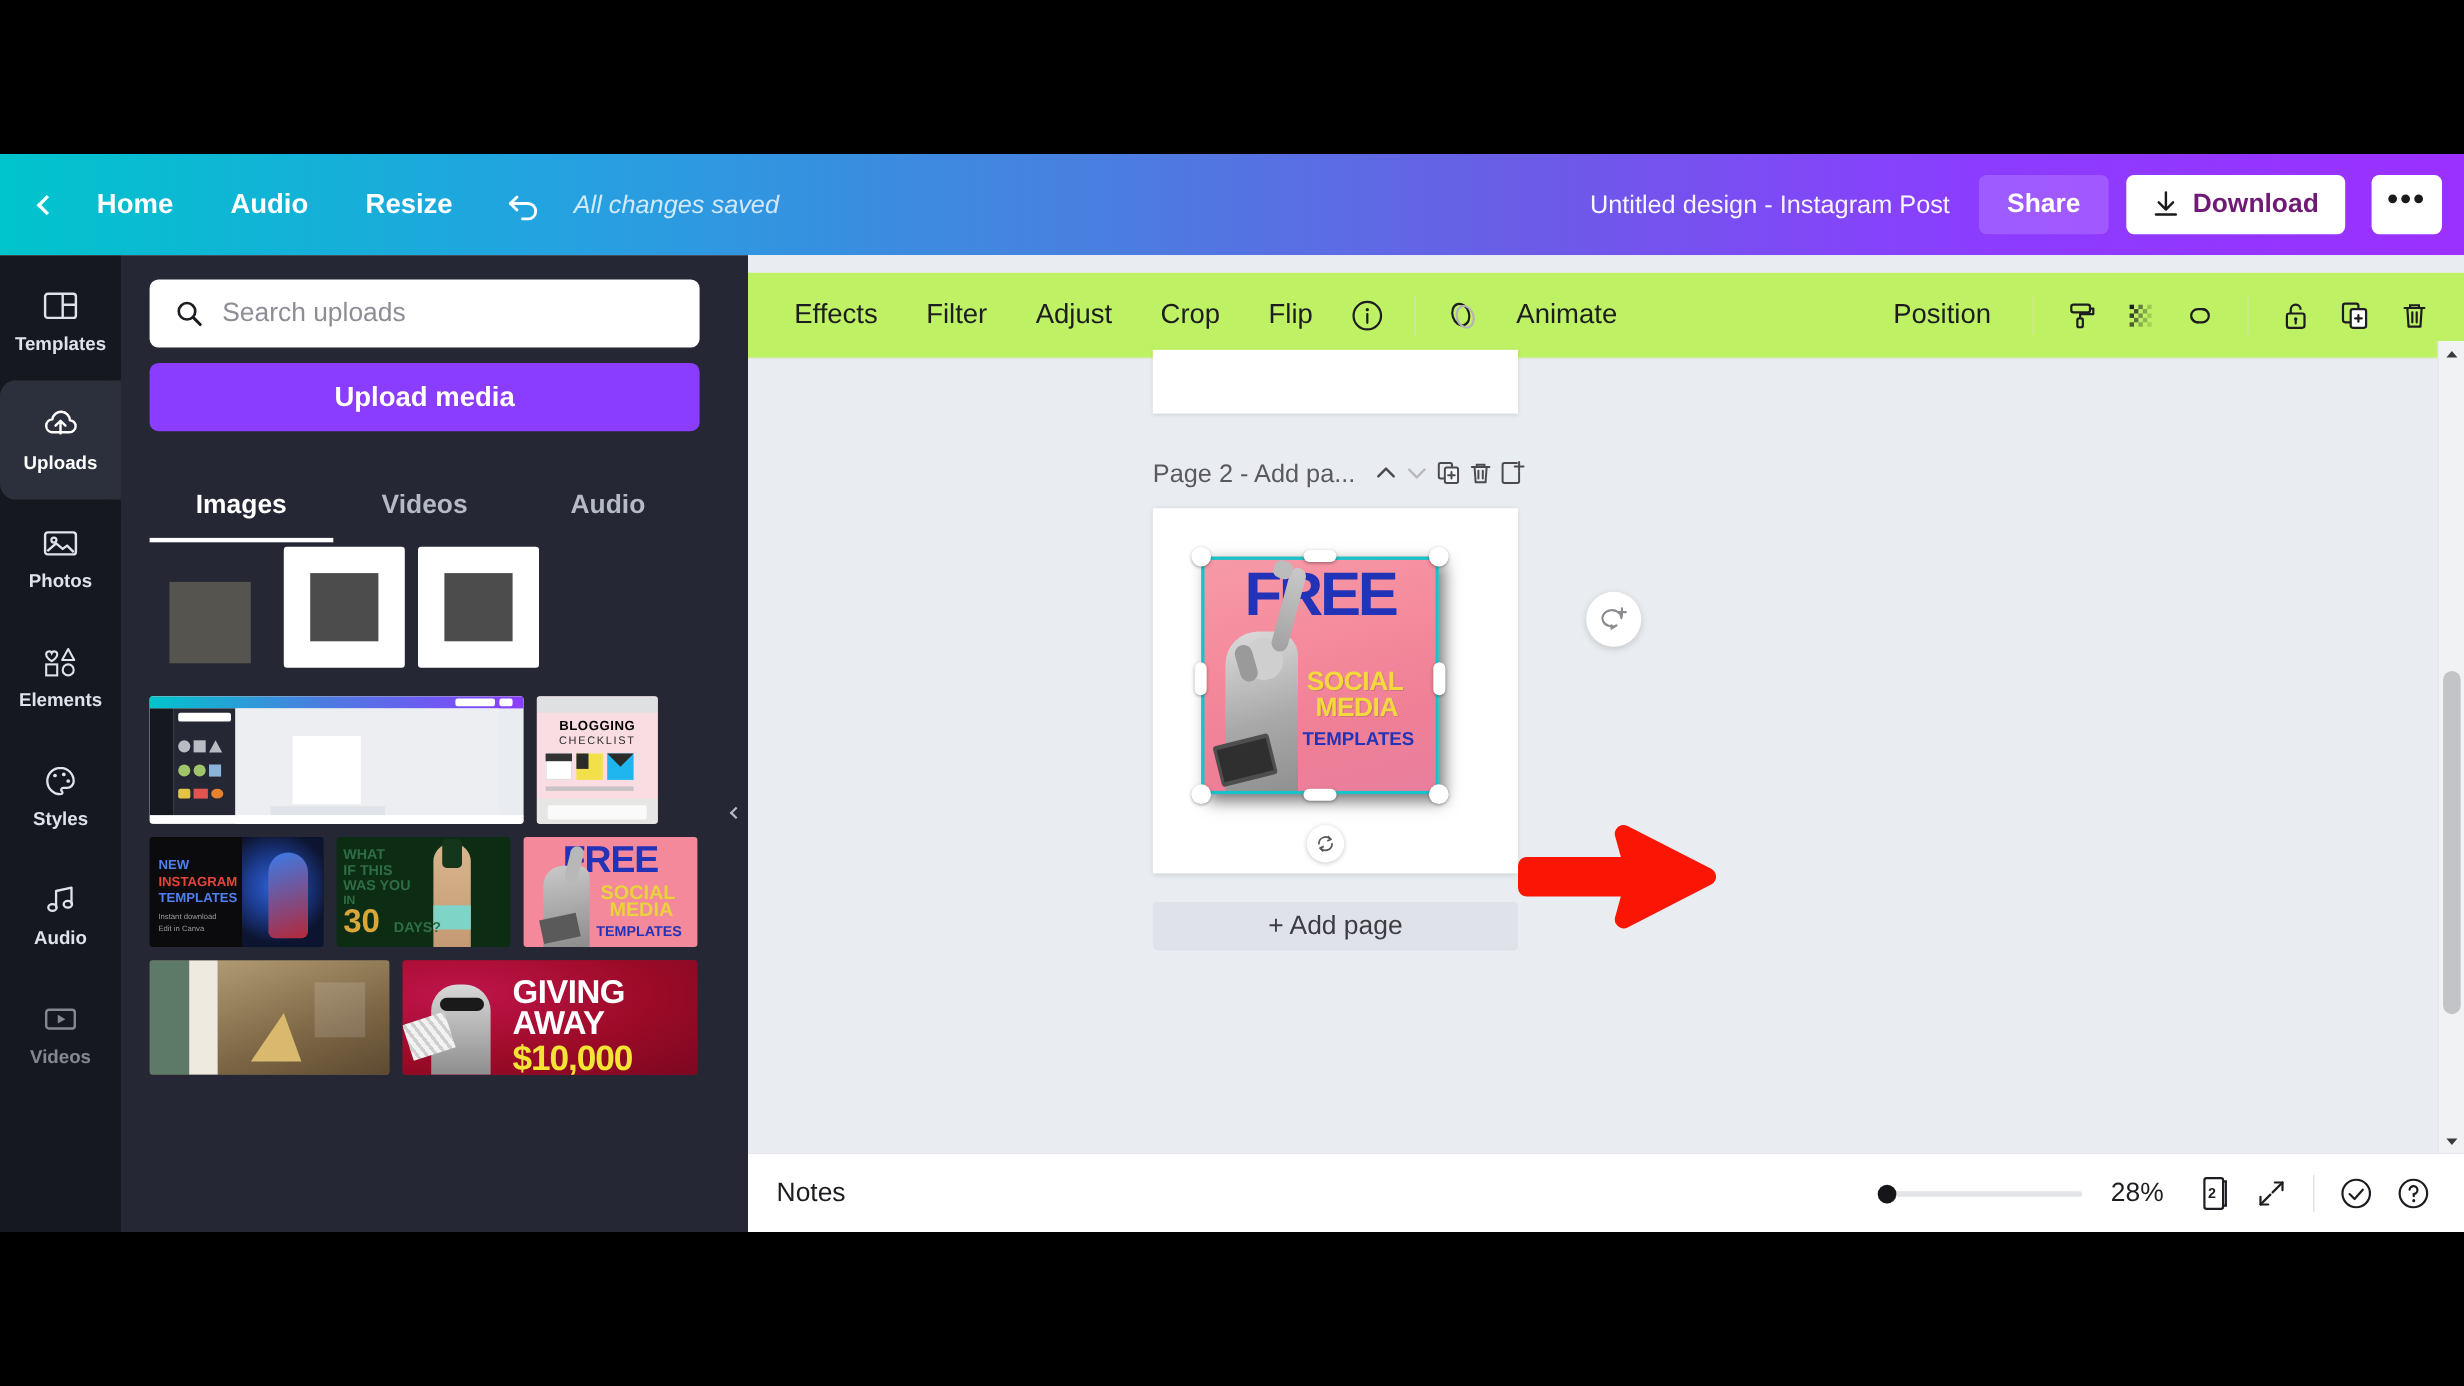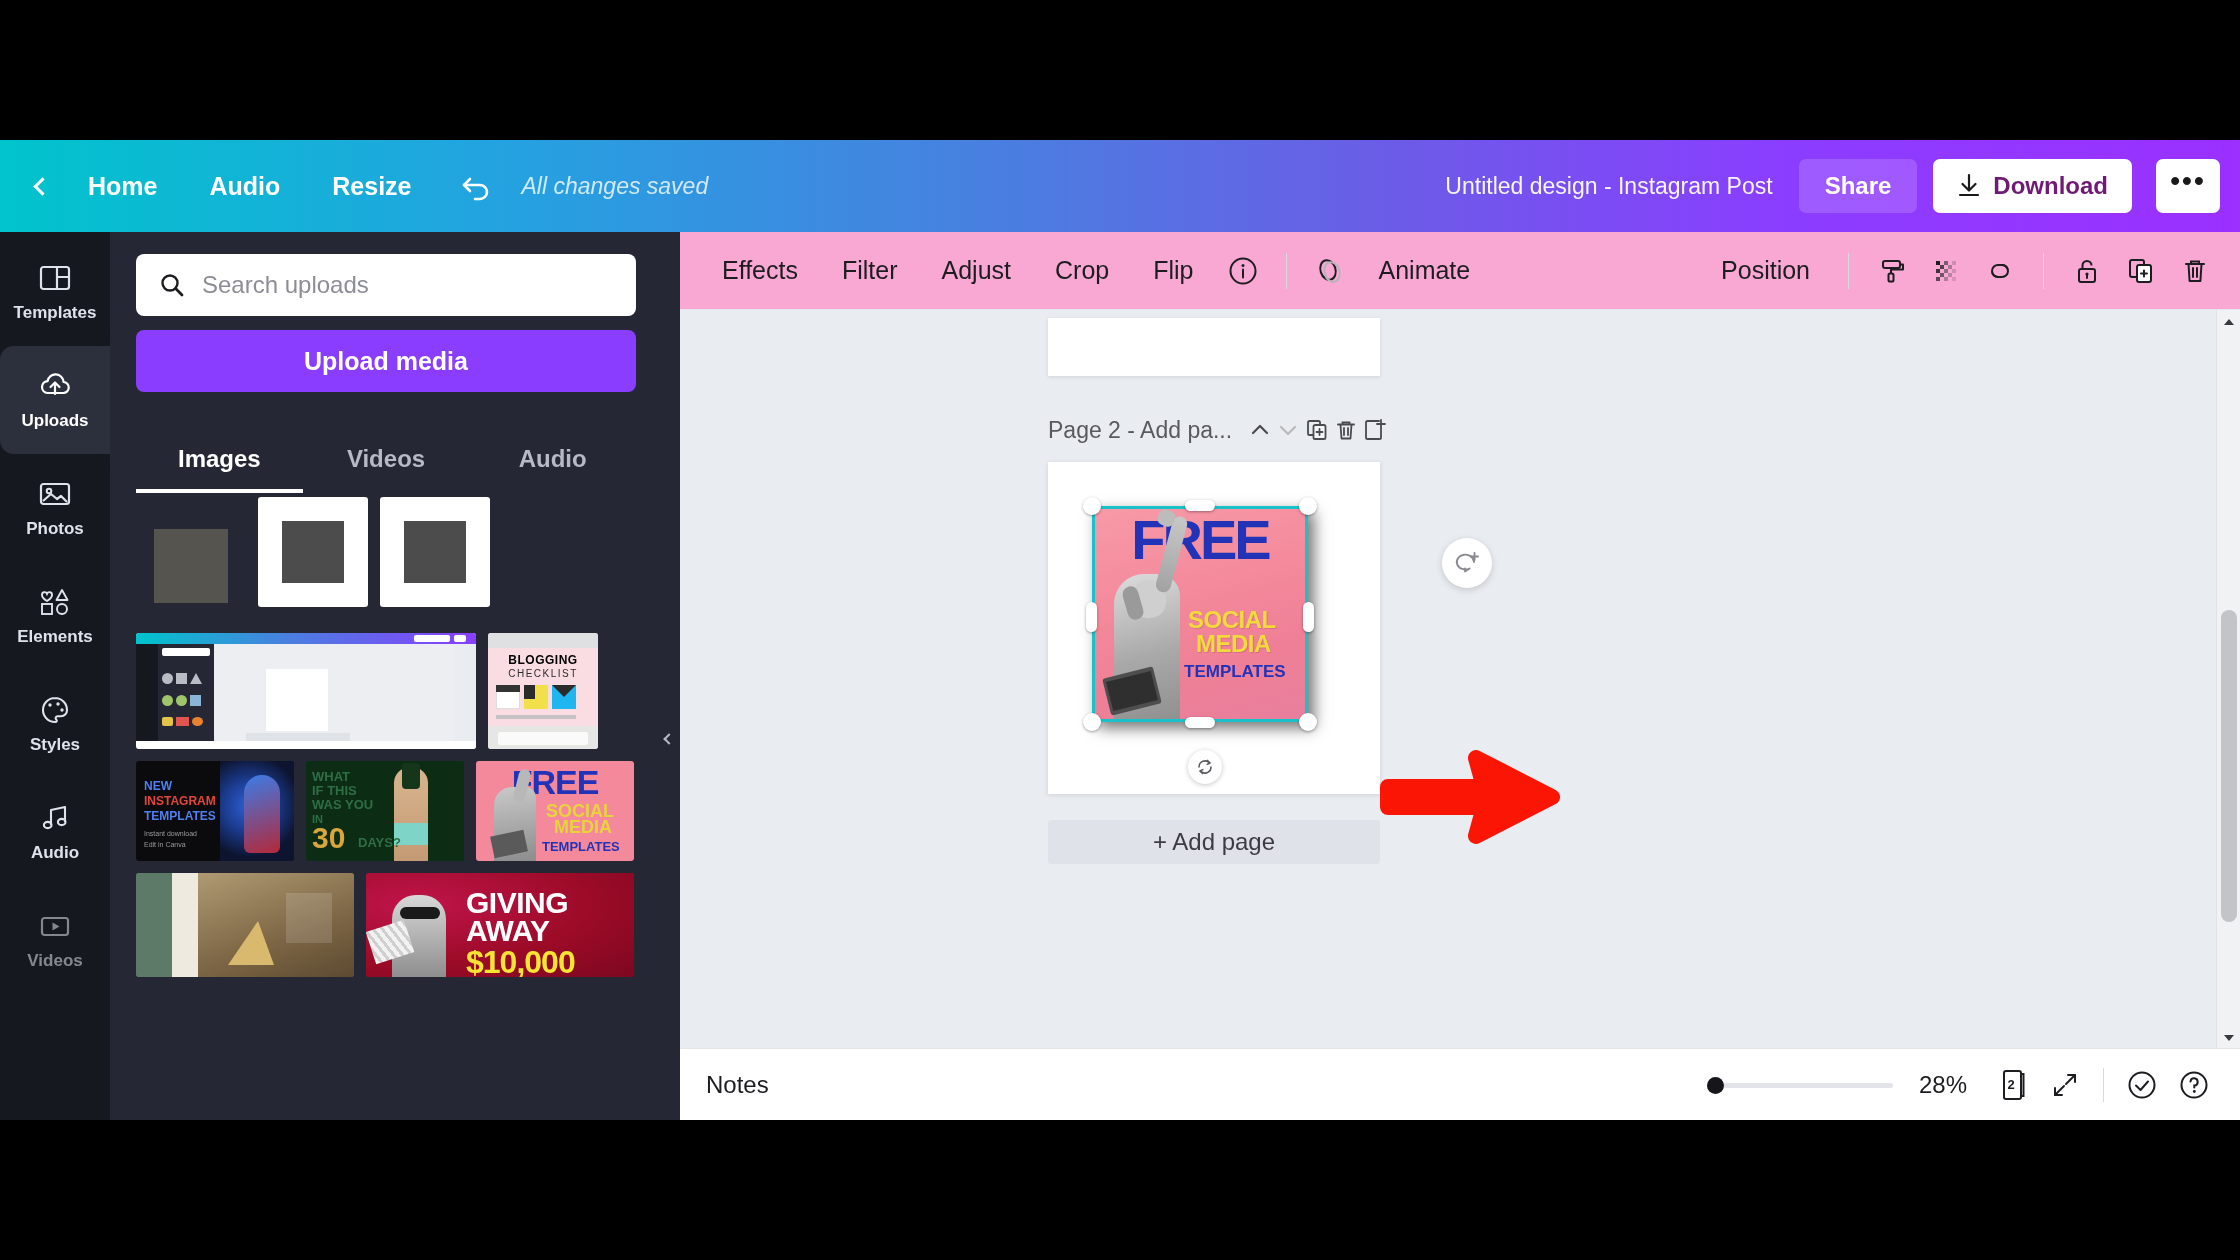--- a/index.html
+++ b/index.html
@@ -130,22 +130,22 @@
   .grow { display: flex; gap: 12px; margin-bottom: 12px; align-items: flex-start; }
   .thumb { border-radius: 3px; overflow: hidden; position: relative; cursor: pointer; }
 
   
   .editor {
     position: absolute; left: 680px; top: 92px;
     width: 1560px; height: 888px;
     background: #e9ecf0;
   }
   .toolbar {
-    position: absolute; left: 0; top: 0; width: 1560px; height: 78px;
-    background: #f9a8d4; display: flex; align-items: center;
+    position: absolute; left: 0; top: 16px; width: 1560px; height: 78px;
+    background: #bef264; display: flex; align-items: center;
     border-bottom: 1px solid #e4e6eb;
   }
   .tb-item {
     color: #1d1d21; font-size: 25px; padding: 8px 22px; cursor: pointer; white-space: nowrap;
   }
   .tb-sep { width: 1px; height: 36px; background: #d8dade; margin: 0 16px; }
   .tb-right { position: absolute; right: 18px; display: flex; align-items: center; gap: 0; }
   .tb-ico {
     width: 54px; height: 54px; display: flex; align-items: center; justify-content: center;
     cursor: pointer;

